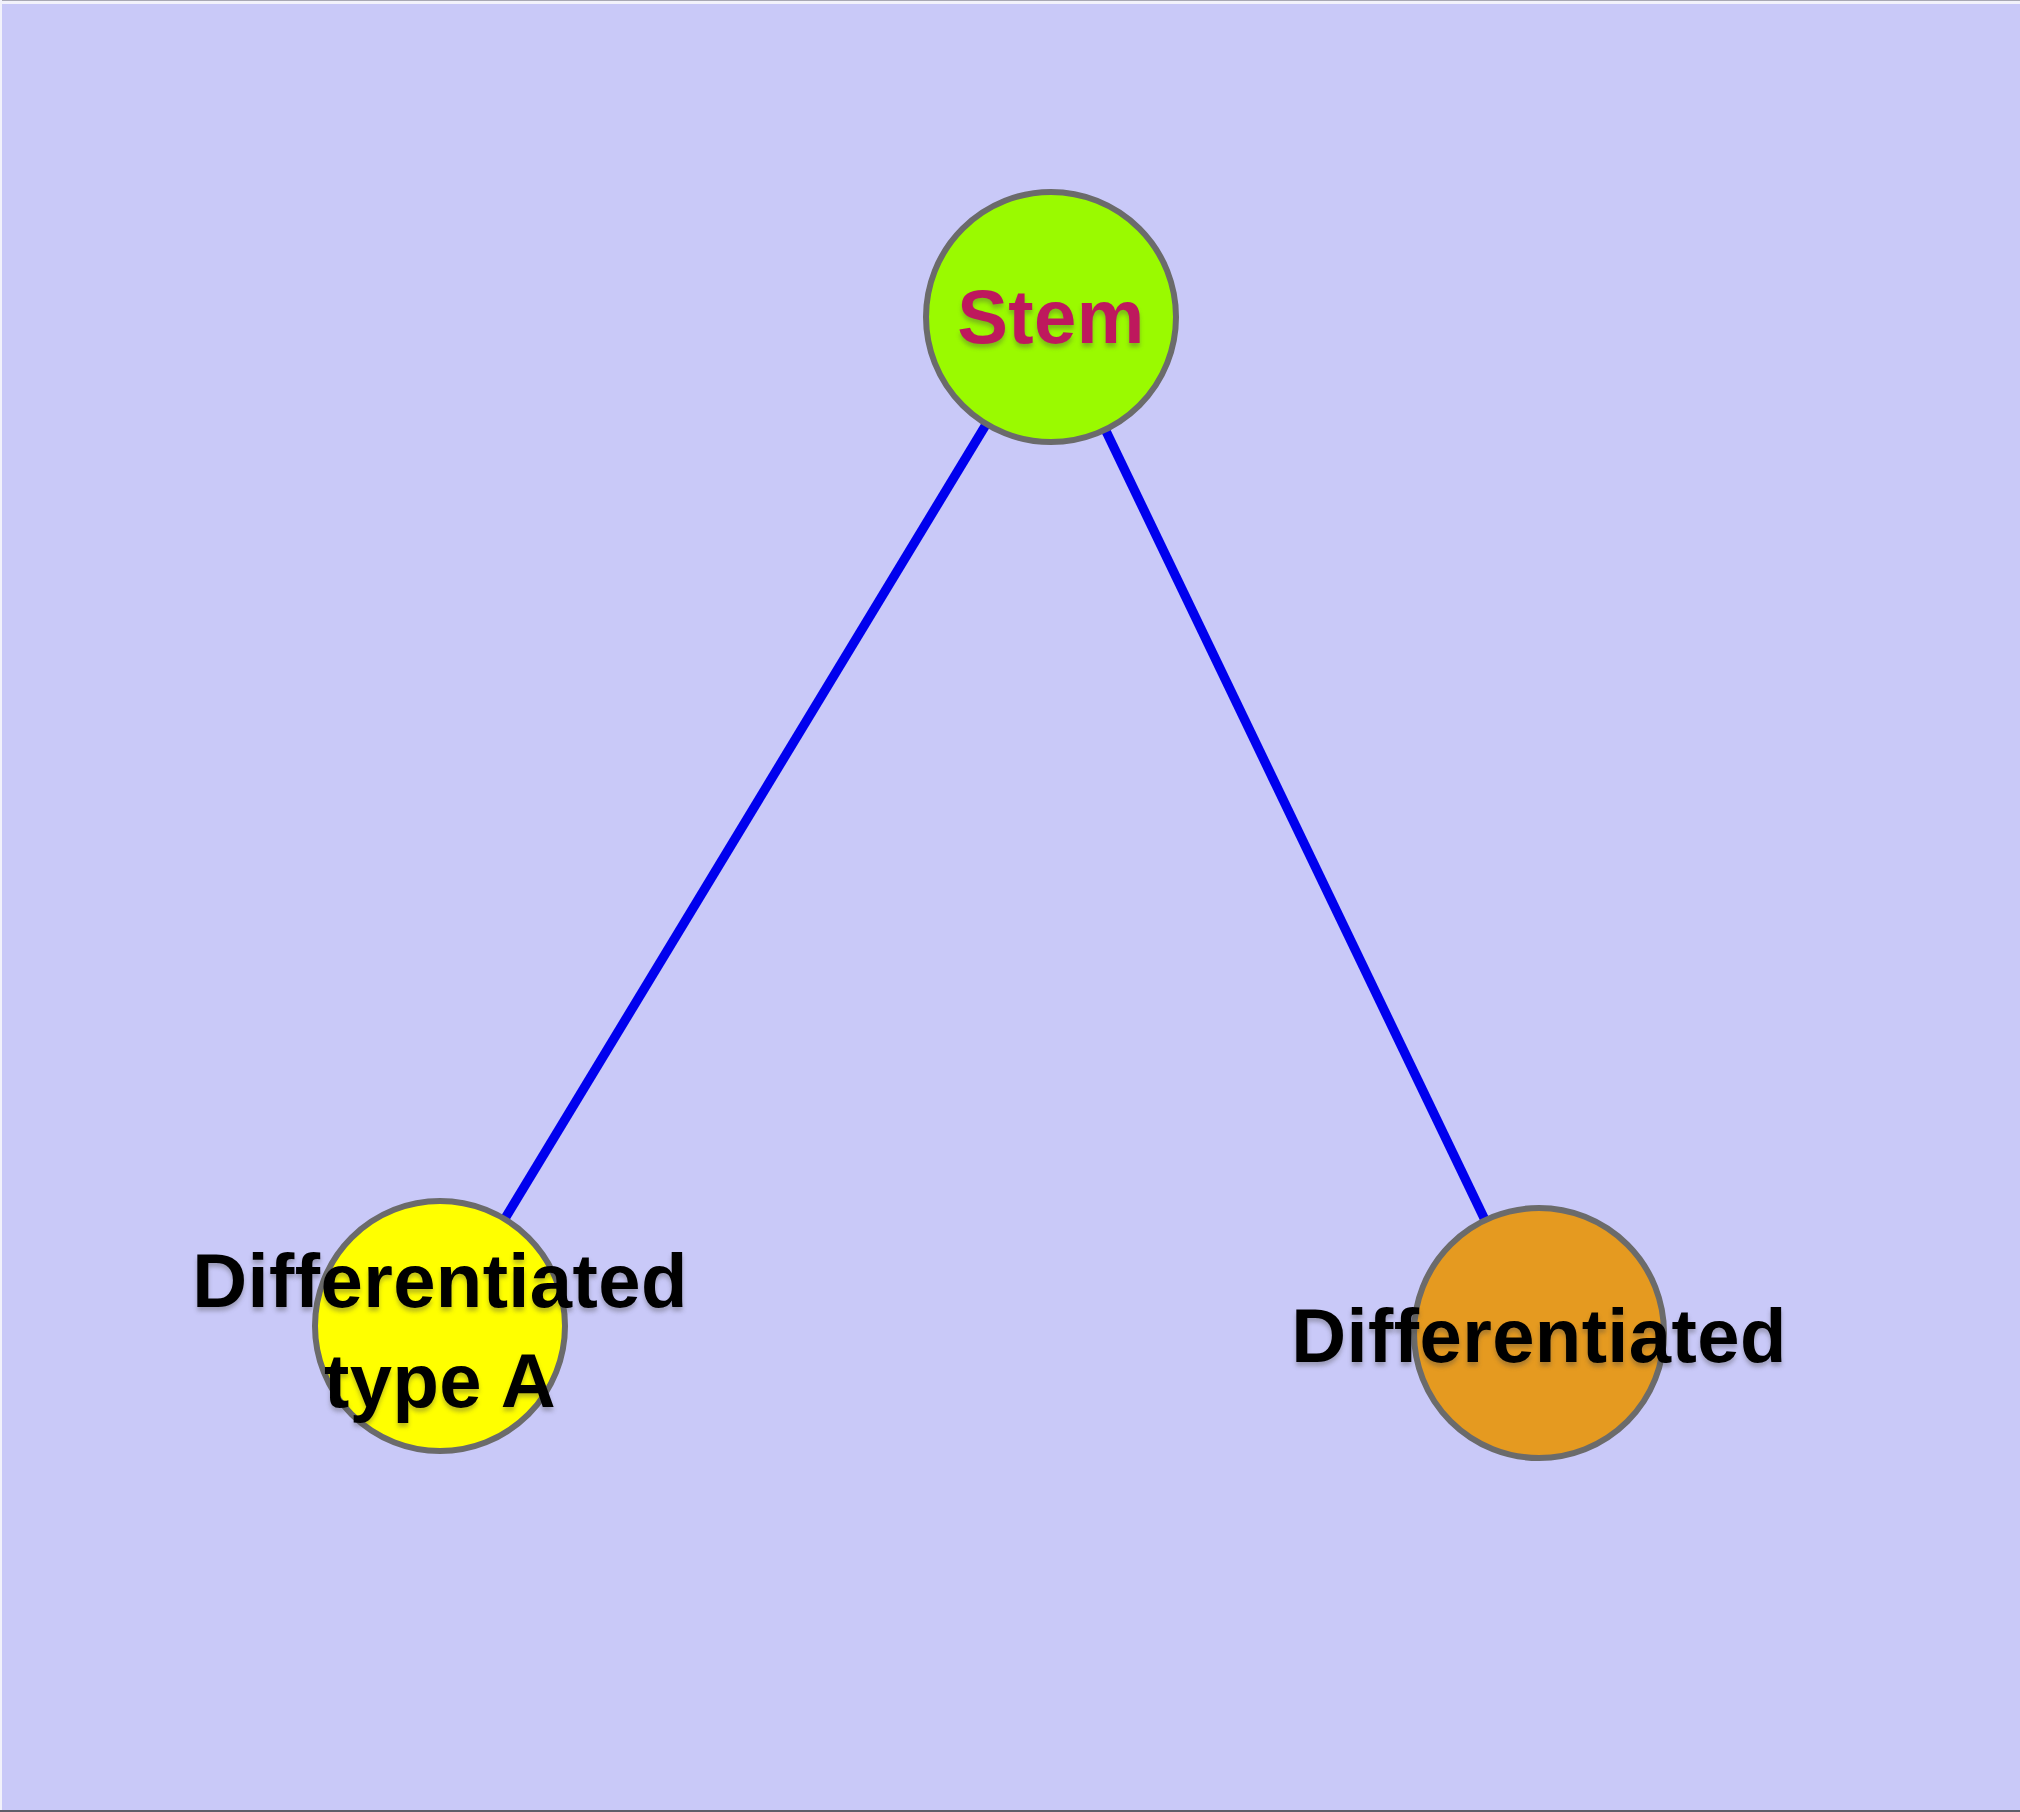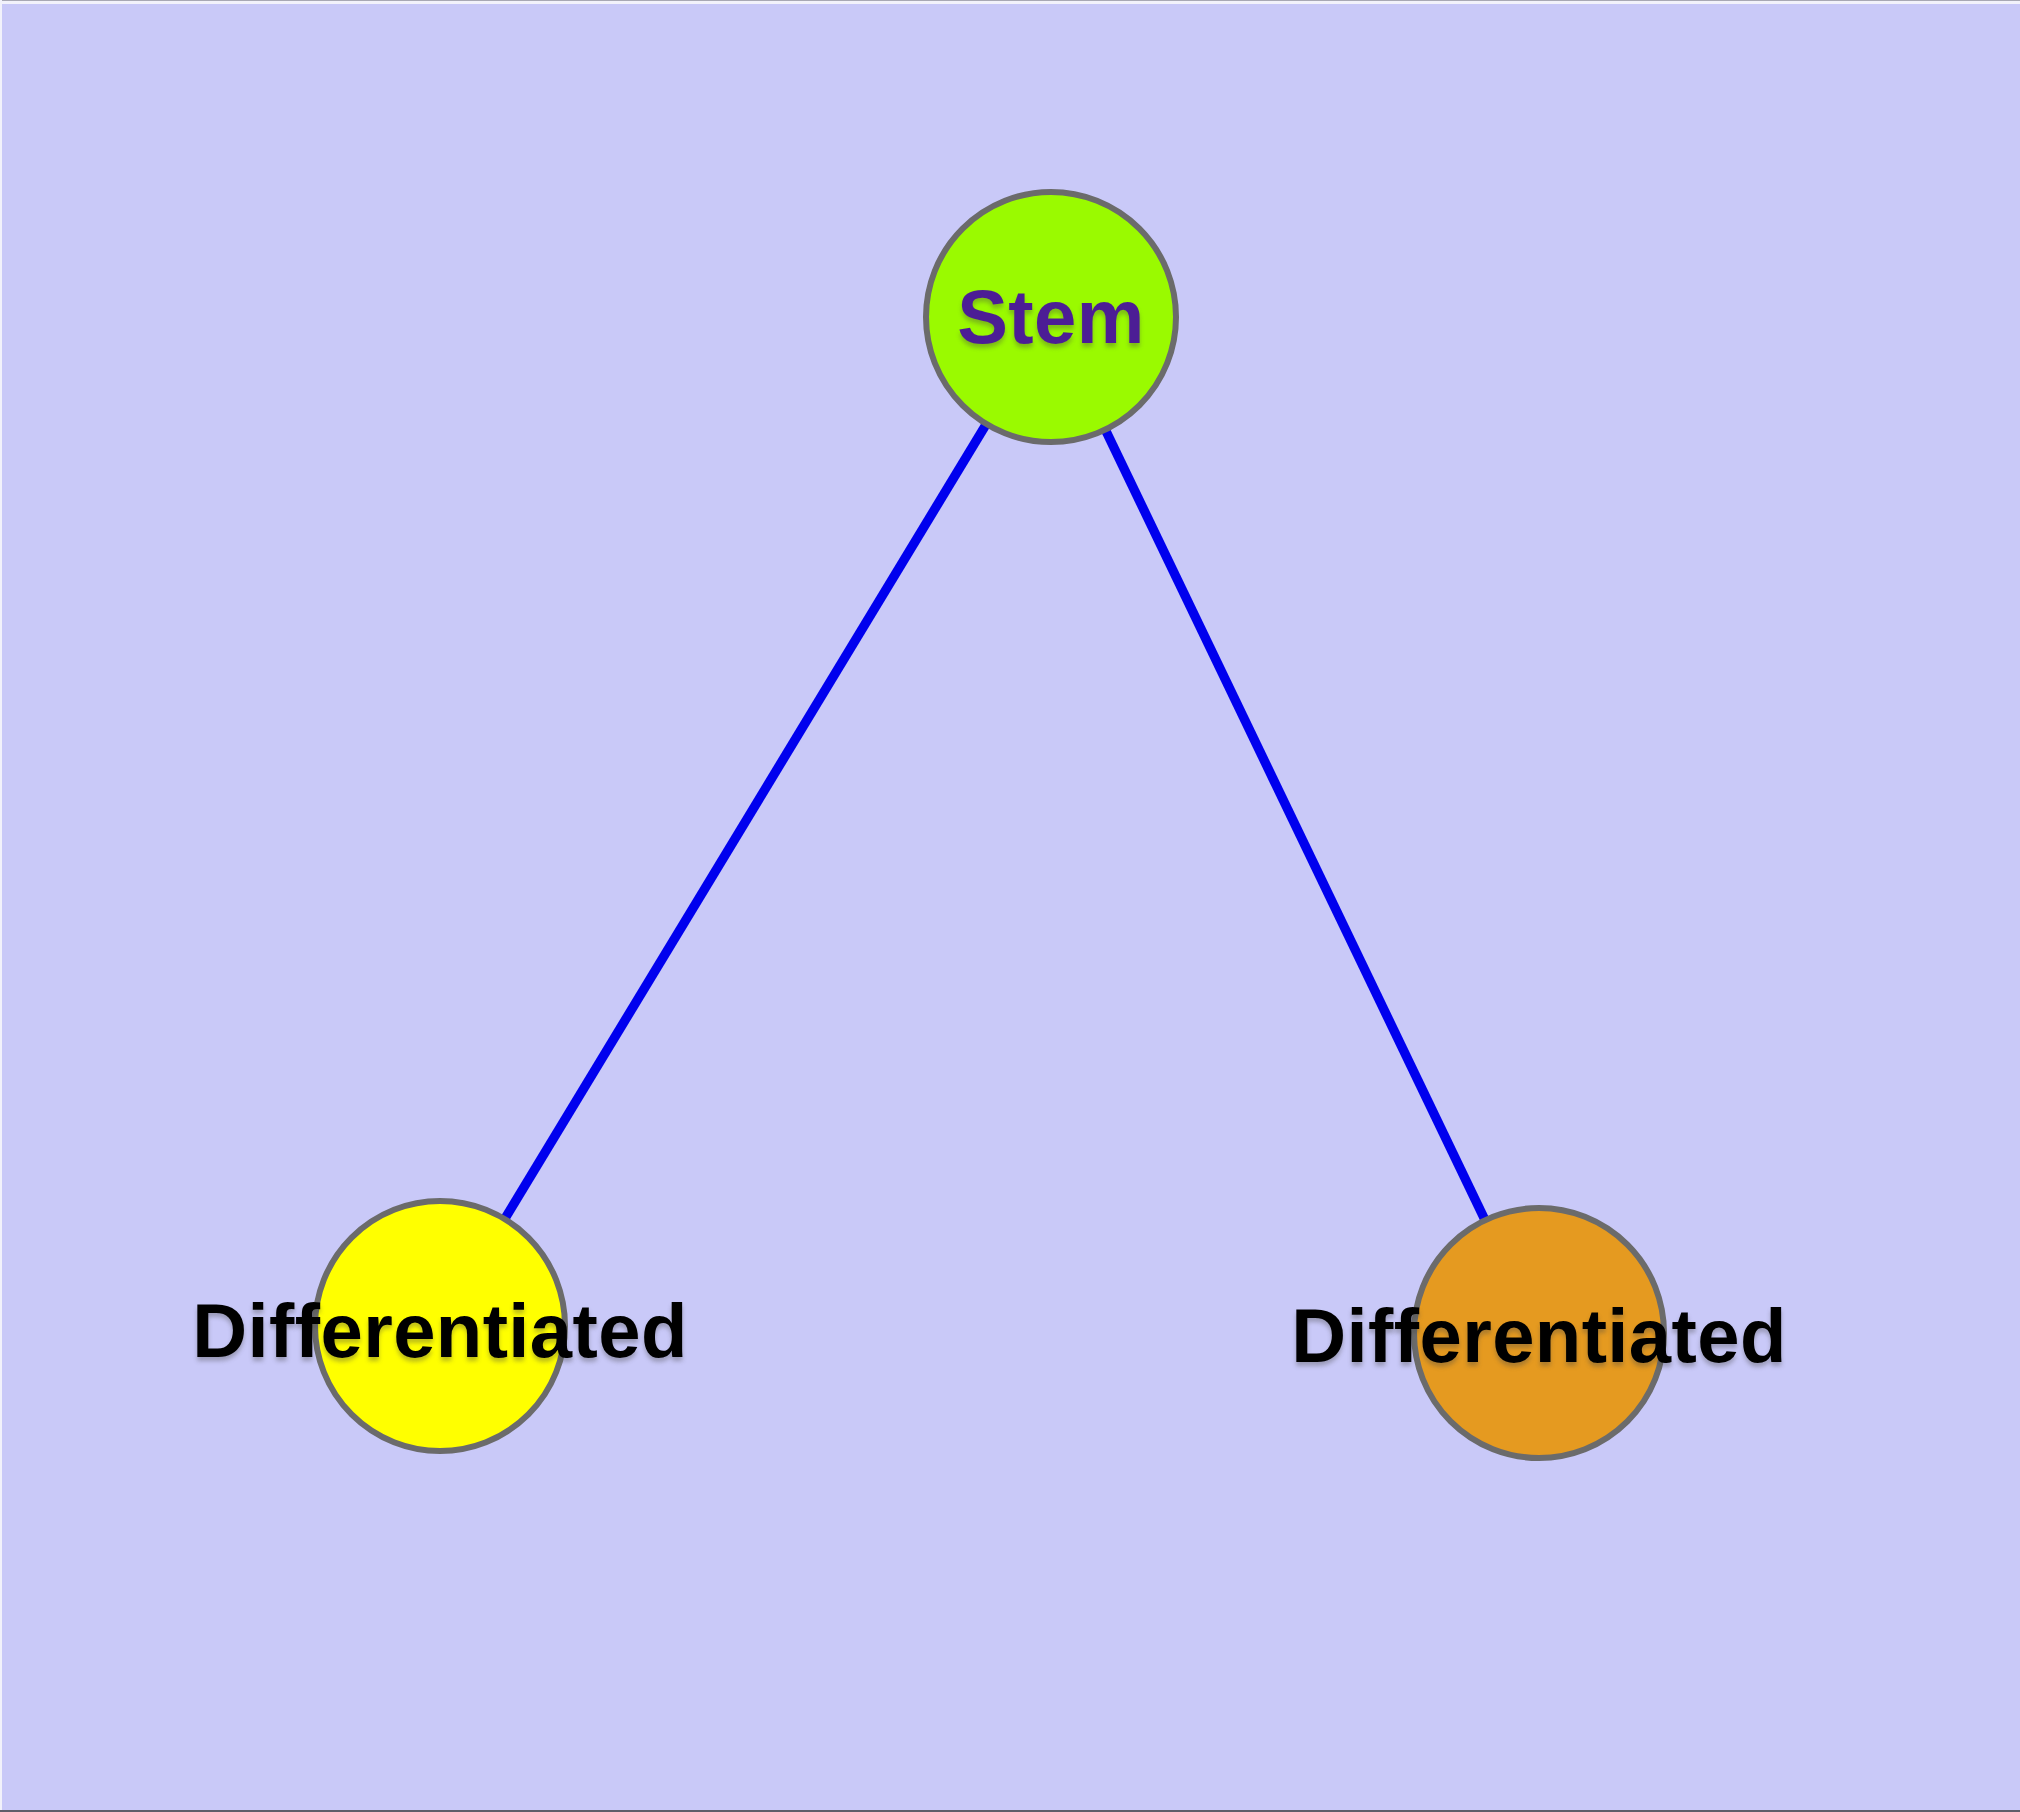--- a/index.html
+++ b/index.html
@@ -71,24 +71,25 @@
 
   <svg class="edges-layer" viewBox="0 0 2384 2138" xmlns="http://www.w3.org/2000/svg">
     <line x1="1240" y1="374" x2="519" y2="1564" style="stroke: rgb(0, 0, 238);"></line>
     <line x1="1240" y1="374" x2="1816" y2="1573" style="stroke: rgb(0, 0, 238);"></line>
   </svg>
 
   <div class="node" id="node-stem" style="background-color: rgb(154, 250, 0); border-color: rgb(107, 107, 107);"></div>
   <div class="node" id="node-a" style="background-color: rgb(255, 255, 0); border-color: rgb(107, 107, 107);"></div>
   <div class="node" id="node-b" style="background-color: rgb(229, 154, 32); border-color: rgb(107, 107, 107);"></div>
 
-  <div class="node-label" id="label-stem" style="color: #4c1d95; text-align: right;">Stem</div>
+  <div class="node-label" id="label-stem" style="color: #be185d; text-align: right;">Stem</div>
 
   <div class="node-label" id="label-a" style="color: rgb(0, 0, 0);">
     <div>Differentiated</div>
+    <div>type A</div>
   </div>
 
   <div class="node-label" id="label-b" style="color: rgb(0, 0, 0);">
     <div>Differentiated</div>
   </div>
 
   <div class="edge-strip top"></div>
   <div class="edge-strip left"></div>
   <div class="edge-strip bottom"></div>
 </div>

